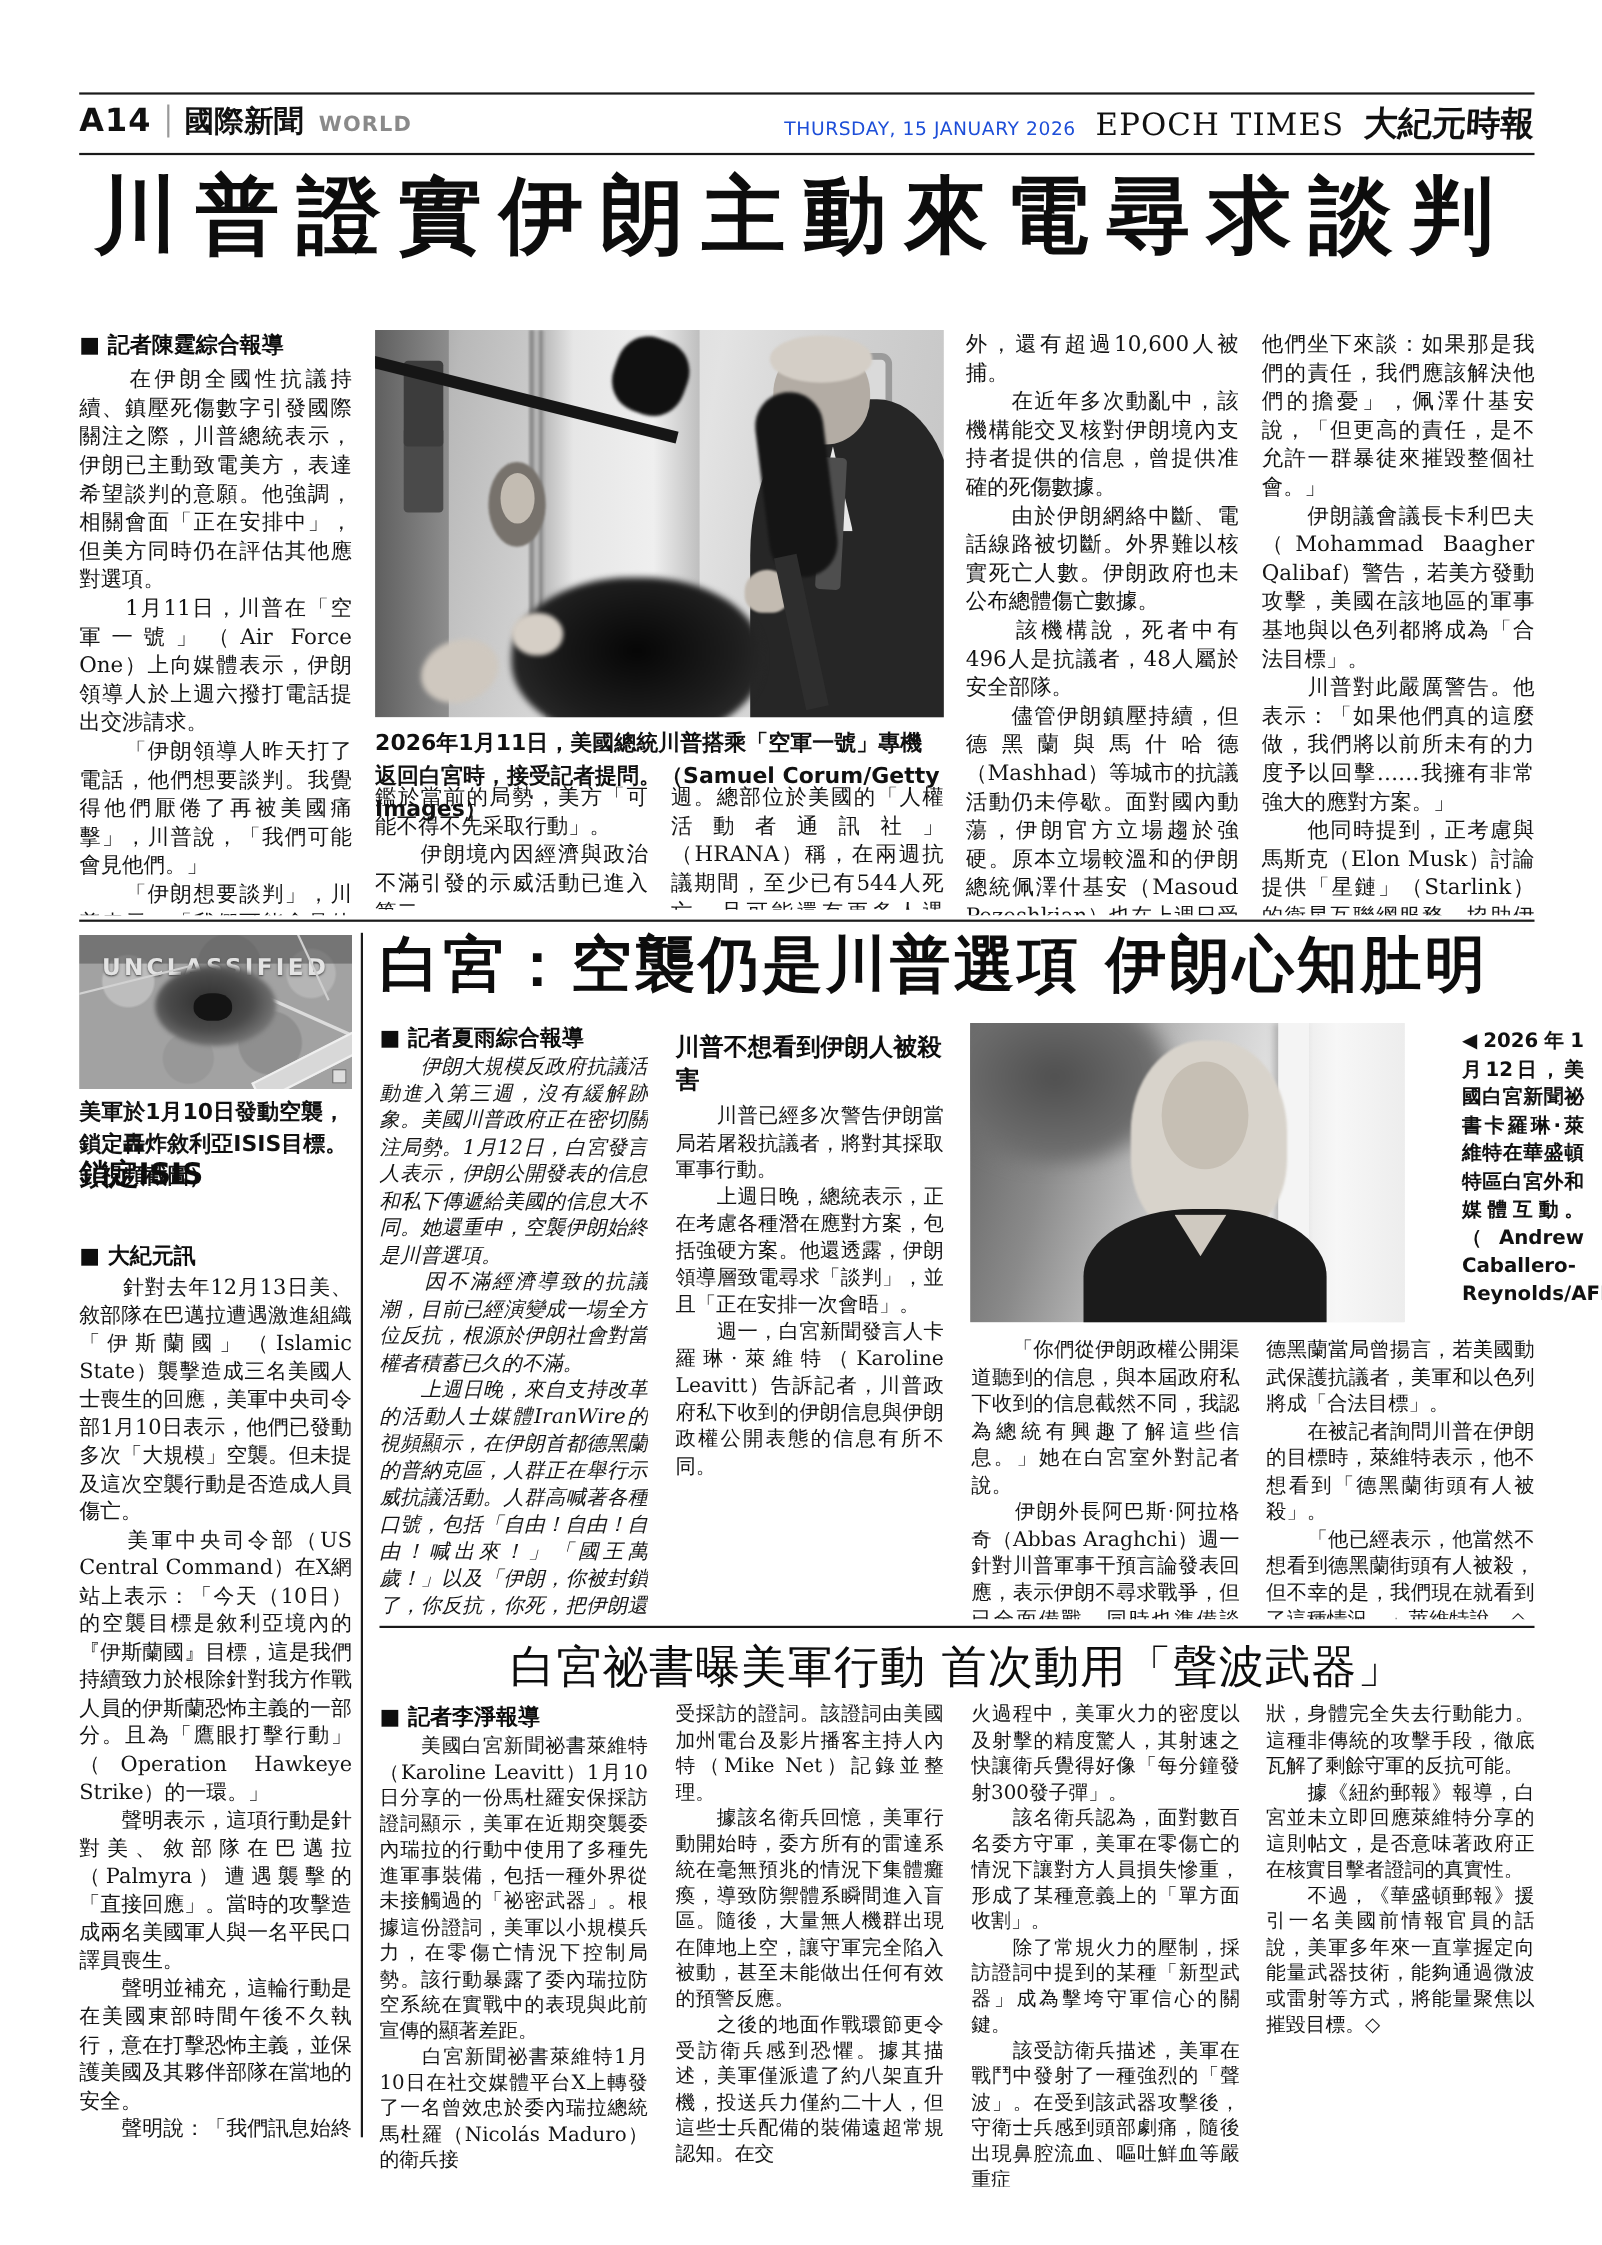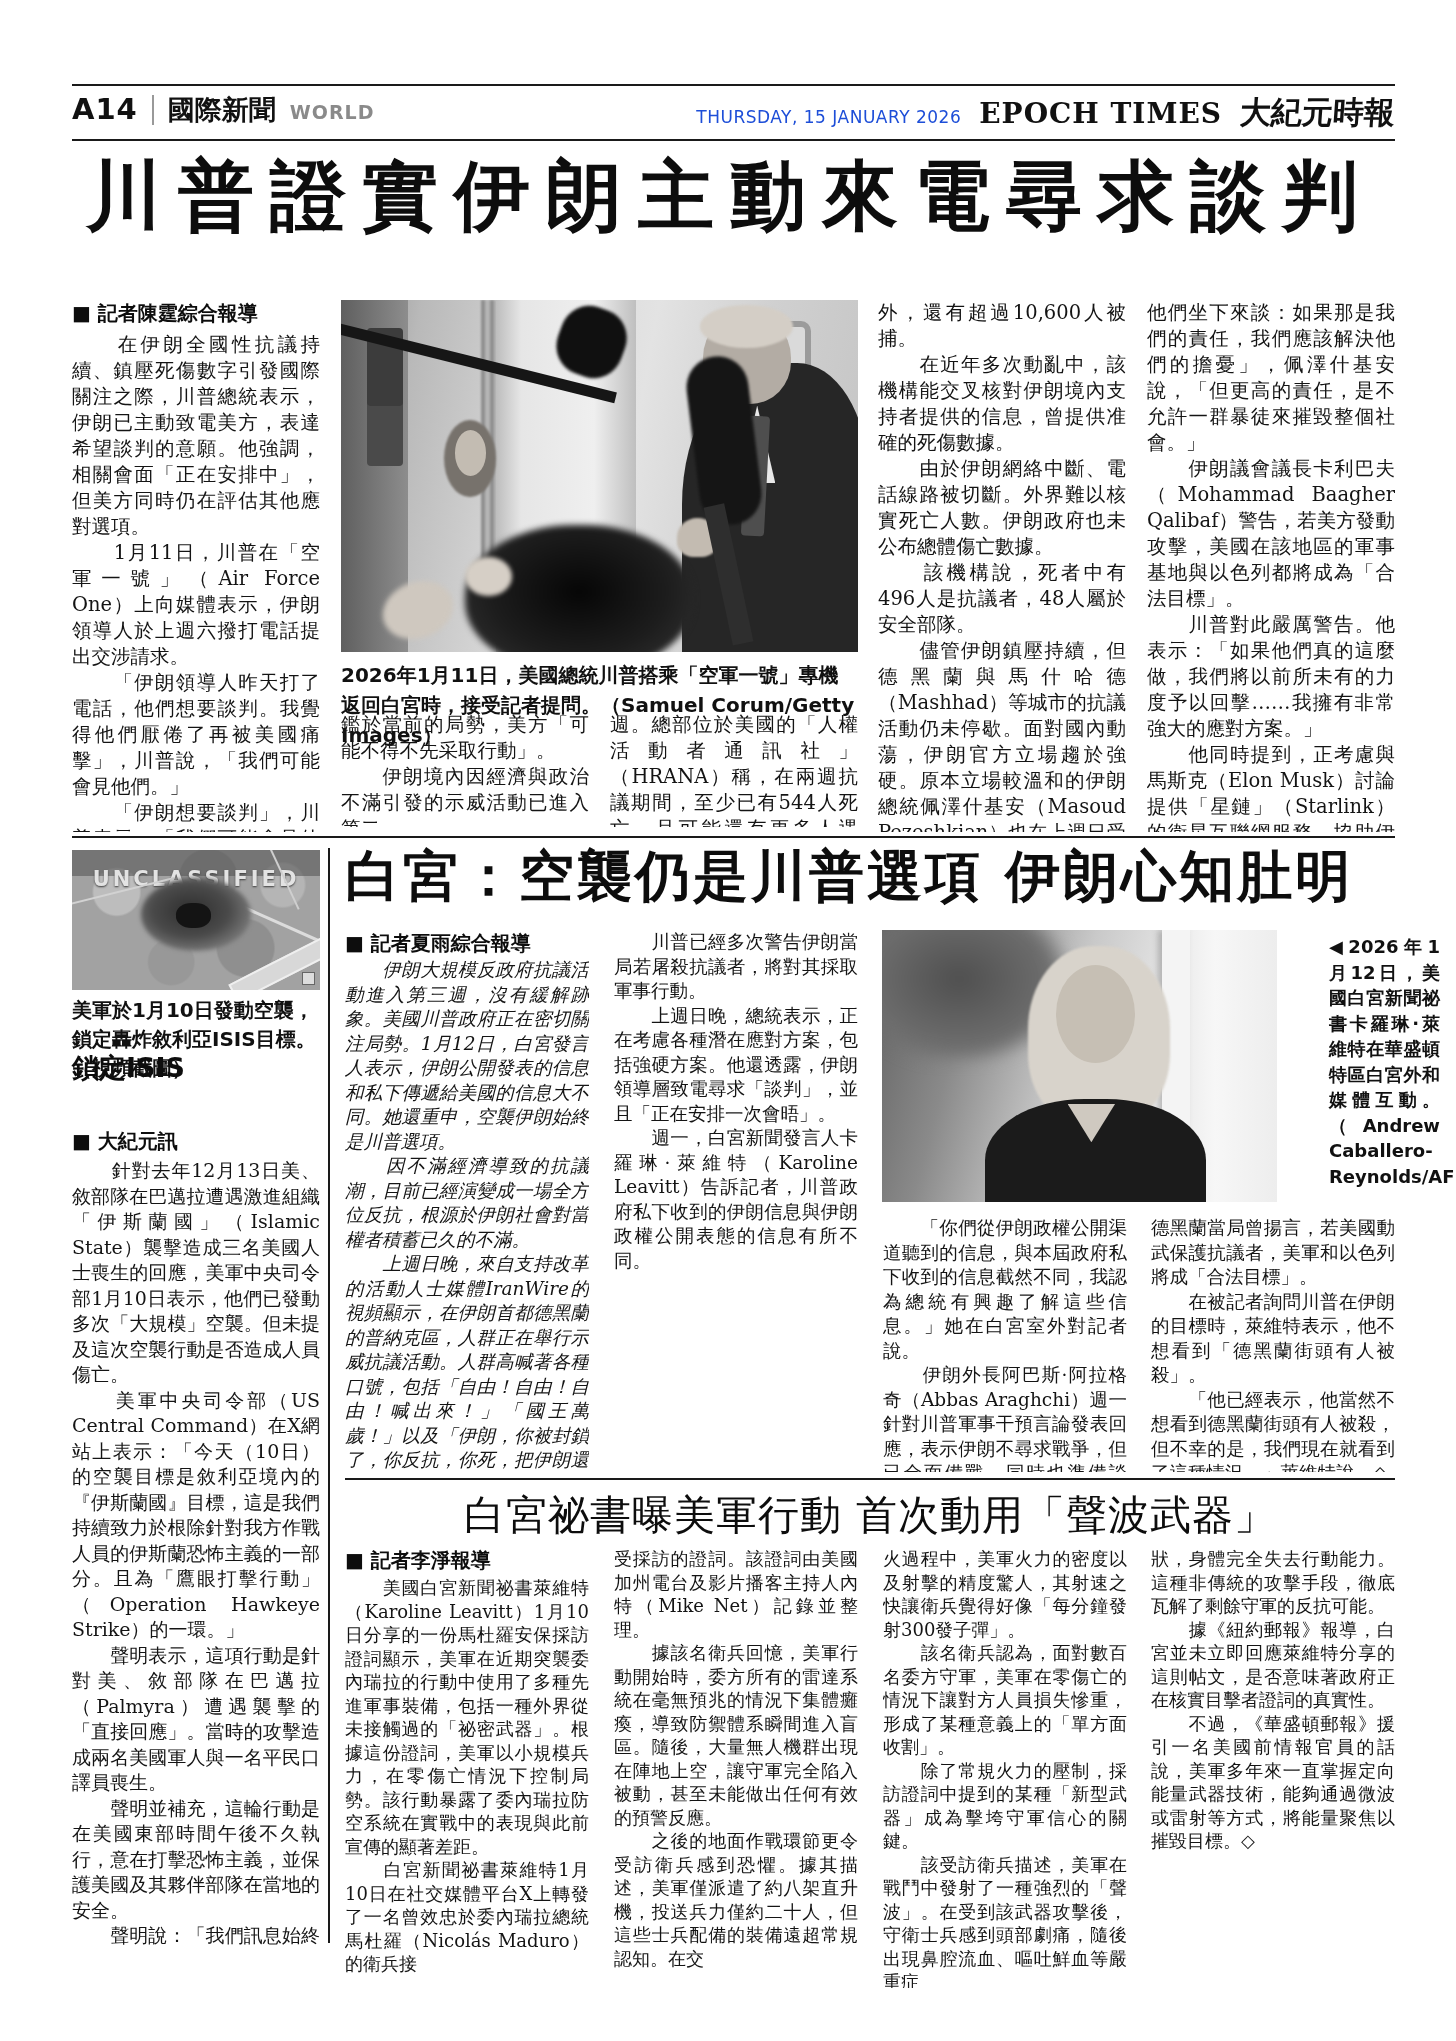--- a/index.html
+++ b/index.html
@@ -9,21 +9,21 @@
   .rule-v{position:absolute;background:#1a1a1a;}
   .sans{font-family:"DejaVu Sans","Liberation Sans",sans-serif;}
   
   .hdr-left{left:72px;top:92px;display:flex;align-items:baseline;gap:14px;}
   .page-num{font-size:29px;font-weight:900;letter-spacing:1px;}
   .hdr-sep{width:2px;height:30px;background:#999;align-self:center;}
   .section-zh{font-size:27px;font-weight:900;}
   .section-en{font-size:19px;font-weight:800;color:#8a8a8a;letter-spacing:1px;}
   .hdr-right{right:61px;top:92px;display:flex;align-items:baseline;gap:18px;}
   .hdr-date{font-size:17px;color:#1d4ed8;letter-spacing:.5px;}
-  .masthead-en{font-size:28px;letter-spacing:1px;font-weight:700;}
+  .masthead-en{font-size:28px;letter-spacing:1px;font-weight:400;}
   .masthead-zh{font-size:31px;font-weight:900;transform:skewX(-4deg);}
   
   .headline-main{left:65px;top:146px;width:1330px;text-align:center;font-size:76px;font-weight:900;letter-spacing:16px;white-space:nowrap;color:#0d0d0d;}
   .headline-a2{left:345px;top:840px;width:1050px;font-size:55px;font-weight:900;letter-spacing:3px;white-space:nowrap;color:#0d0d0d;font-family:"DejaVu Sans","Liberation Sans",sans-serif;}
   .headline-a3{left:345px;top:1488px;width:1050px;text-align:center;font-size:41px;font-weight:400;letter-spacing:1px;white-space:nowrap;color:#0d0d0d;}
   .sb-title{left:72px;top:1050px;width:252px;font-family:"DejaVu Sans","Liberation Sans",sans-serif;font-weight:900;font-size:27px;line-height:36px;color:#0d0d0d;}
   .subhead-a2{font-family:"DejaVu Sans","Liberation Sans",sans-serif;font-weight:900;font-size:22px;color:#0d0d0d;margin:7px 0 6px 0;}
   
   .byline{font-family:"DejaVu Sans","Liberation Sans",sans-serif;font-weight:900;font-size:20px;color:#0d0d0d;}
   .bt{white-space:pre-line;text-align:justify;color:#141414;overflow:hidden;}
@@ -165,20 +165,21 @@
 　　聲明表示，這項行動是針對美、敘部隊在巴邁拉（Palmyra）遭遇襲擊的「直接回應」。當時的攻擊造成兩名美國軍人與一名平民口譯員喪生。
 　　聲明並補充，這輪行動是在美國東部時間午後不久執行，意在打擊恐怖主義，並保護美國及其夥伴部隊在當地的安全。
 　　聲明說：「我們訊息始終強而有力：若有人傷害我們的作戰人員，無論對方藏身世界何處、如何企圖逃避審判，我們都會找到你並將你殲滅。」◇</div>
 
 <div class="abs headline-a2">白宮：空襲仍是川普選項 伊朗心知肚明</div>
 <div class="col byline" style="left:345px;top:930px;width:244px;">■ 記者夏雨綜合報導</div>
 <div class="col bt a2" style="left:345px;top:958px;width:244px;height:512px;font-style:italic;">　　伊朗大規模反政府抗議活動進入第三週，沒有緩解跡象。美國川普政府正在密切關注局勢。1月12日，白宮發言人表示，伊朗公開發表的信息和私下傳遞給美國的信息大不同。她還重申，空襲伊朗始終是川普選項。
 　　因不滿經濟導致的抗議潮，目前已經演變成一場全方位反抗，根源於伊朗社會對當權者積蓄已久的不滿。
 　　上週日晚，來自支持改革的活動人士媒體IranWire的視頻顯示，在伊朗首都德黑蘭的普納克區，人群正在舉行示威抗議活動。人群高喊著各種口號，包括「自由！自由！自由！喊出來！」「國王萬歲！」以及「伊朗，你被封鎖了，你反抗，你死，把伊朗還回來！」</div>
 <div class="col" style="left:614px;top:930px;width:244px;height:545px;overflow:hidden;">
+  <div class="subhead-a2">川普不想看到伊朗人被殺害</div>
   <div class="bt a2">　　川普已經多次警告伊朗當局若屠殺抗議者，將對其採取軍事行動。
 　　上週日晚，總統表示，正在考慮各種潛在應對方案，包括強硬方案。他還透露，伊朗領導層致電尋求「談判」，並且「正在安排一次會晤」。
 　　週一，白宮新聞發言人卡羅琳·萊維特（Karoline Leavitt）告訴記者，川普政府私下收到的伊朗信息與伊朗政權公開表態的信息有所不同。</div>
 </div>
 
 <div class="abs photo2">
   <div class="abs p2-foliage"></div>
   <div class="abs p2-building"></div>
   <div class="abs p2-column"></div>
   <div class="abs p2-hair"></div>

